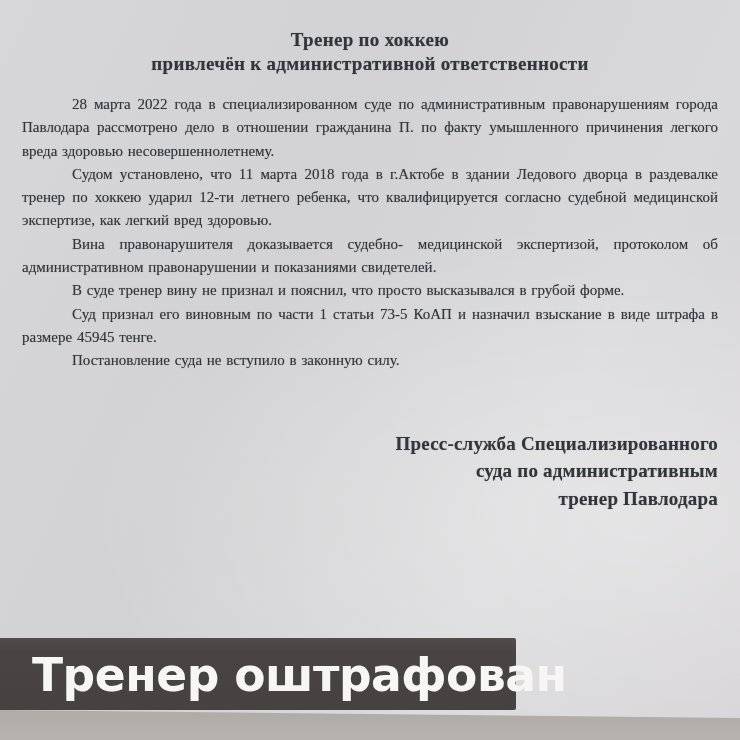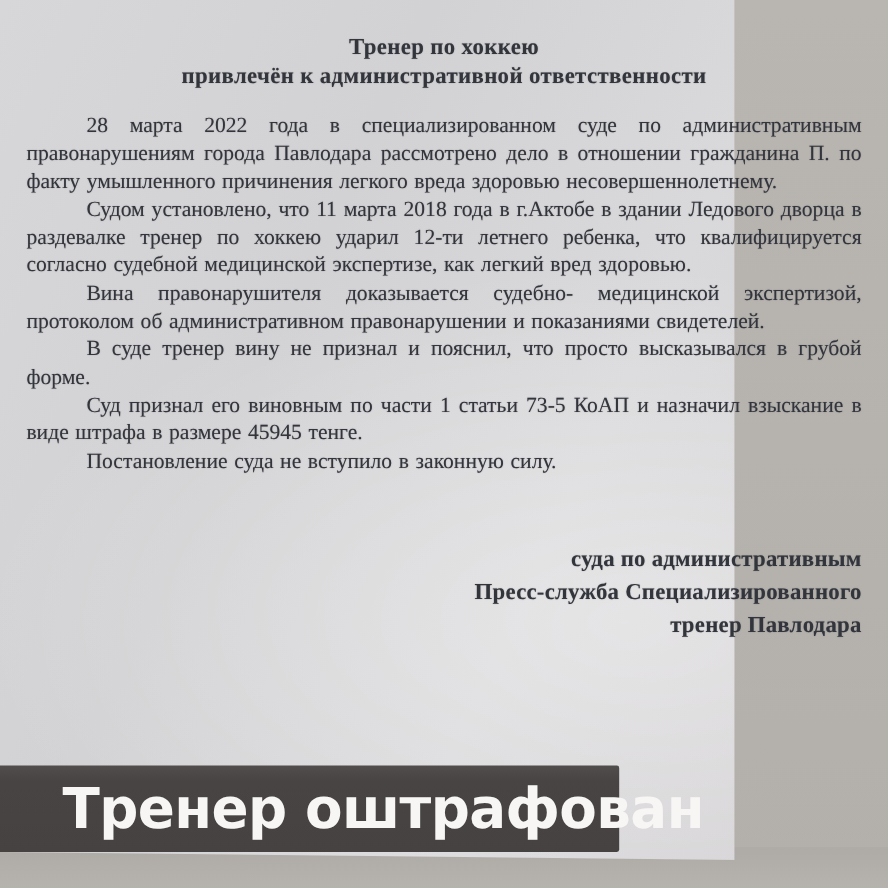--- a/index.html
+++ b/index.html
@@ -7,21 +7,21 @@
     width: 740px; height: 740px;
     position: relative;
     overflow: hidden;
     background: linear-gradient(180deg, #b9b5b1 0%, #b3afab 100%);
     font-family: "Liberation Serif", serif;
   }
   
   .paper {
     position: absolute;
     left: 0; top: 0;
-    width: 612px; height: 740px;
+    width: 740px; height: 740px;
     background:
       radial-gradient(ellipse 900px 500px at 85% 70%, rgba(255,255,255,0.35), rgba(255,255,255,0) 60%),
       linear-gradient(115deg, #d7d6d8 0%, #d2d1d3 38%, #d9d8da 70%, #d4d2d4 100%);
     clip-path: polygon(0 0, 740px 0, 740px 718px, 0 710px);
   }
   .doc {
     position: absolute;
     left: 0; top: 0;
     width: 740px;
     padding: 28px 22px 0 22px;
@@ -32,21 +32,21 @@
   .doc-title {
     text-align: center;
     font-weight: bold;
     font-size: 19px;
     line-height: 24px;
     letter-spacing: 0.3px;
   }
   .doc-body { margin-top: 17px; }
   .doc-body p {
     margin: 0;
-    font-size: 18px;
+    font-size: 15px;
     line-height: 23.3px;
     text-align: justify;
     text-indent: 50px;
     word-spacing: 1px;
   }
   .signature {
     margin-top: 57px;
     text-align: right;
     font-weight: bold;
     font-size: 19px;
@@ -55,21 +55,21 @@
   }
   
   .caption-bar {
     position: absolute;
     left: 0; top: 638px;
     width: 516px; height: 72px;
     background: linear-gradient(180deg, #504d4c 0%, #474443 18%, #454241 100%);
     border-radius: 0 2px 2px 0;
     display: flex;
     align-items: center;
-    padding-left: 52px;
+    padding-left: 32px;
     box-sizing: border-box;
     z-index: 5;
   }
   .caption-text {
     color: #f7f6f5;
     font-family: "DejaVu Sans", "Liberation Sans", sans-serif;
     font-weight: bold;
     font-size: 47px;
     letter-spacing: -0.5px;
     transform: scaleX(0.97);
@@ -101,22 +101,22 @@
     <div class="doc-body">
       <p>28 марта 2022 года в специализированном суде по административным правонарушениям города Павлодара рассмотрено дело в отношении гражданина П. по факту умышленного причинения легкого вреда здоровью несовершеннолетнему.</p>
       <p>Судом установлено, что 11 марта 2018 года в г.Актобе в здании Ледового дворца в раздевалке тренер по хоккею ударил 12-ти летнего ребенка, что квалифицируется согласно судебной медицинской экспертизе, как легкий вред здоровью.</p>
       <p>Вина правонарушителя доказывается судебно- медицинской экспертизой, протоколом об административном правонарушении и показаниями свидетелей.</p>
       <p>В суде тренер вину не признал и пояснил, что просто высказывался в грубой форме.</p>
       <p>Суд признал его виновным по части 1 статьи 73-5 КоАП и назначил взыскание в виде штрафа в размере 45945 тенге.</p>
       <p>Постановление суда не вступило в законную силу.</p>
     </div>
 
     <div class="signature">
+      <div>Пресс-служба Специализированного</div>
       <div>суда по административным</div>
-      <div>Пресс-служба Специализированного</div>
       <div>тренер Павлодара</div>
     </div>
 
   </div>
 </div>
 
 <div class="caption-bar">
   <span class="caption-text">Тренер оштрафован</span>
 </div>
 

